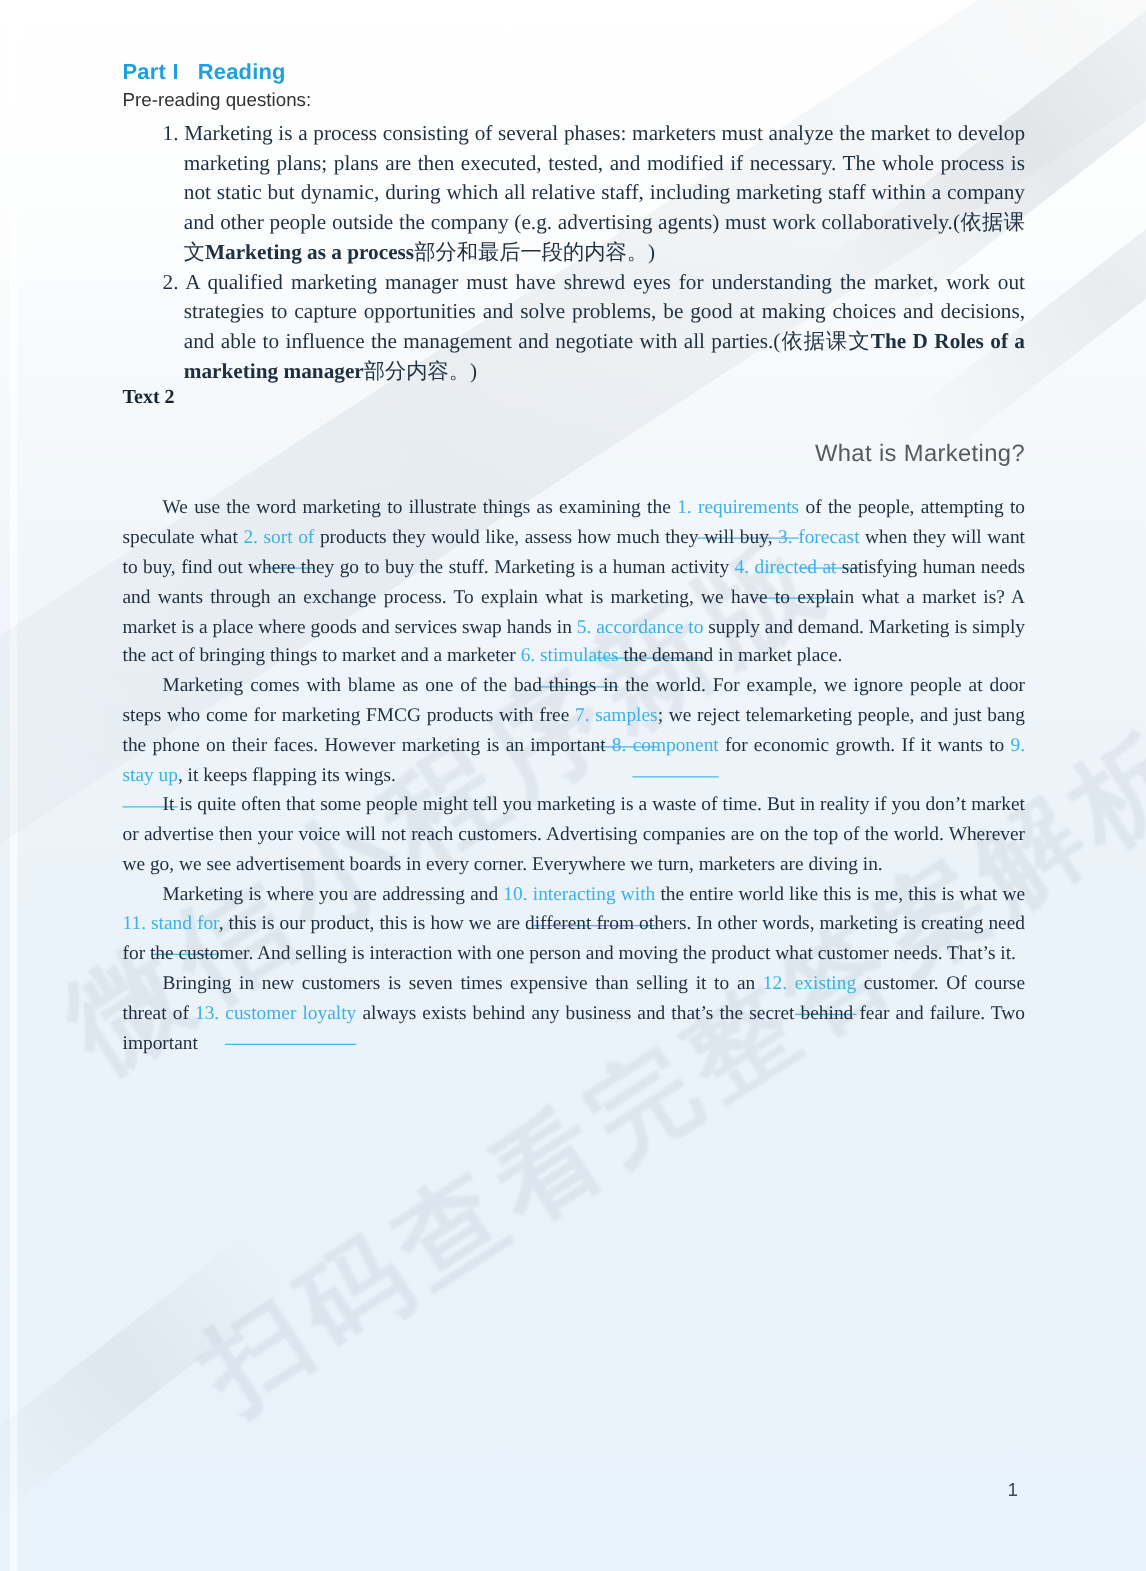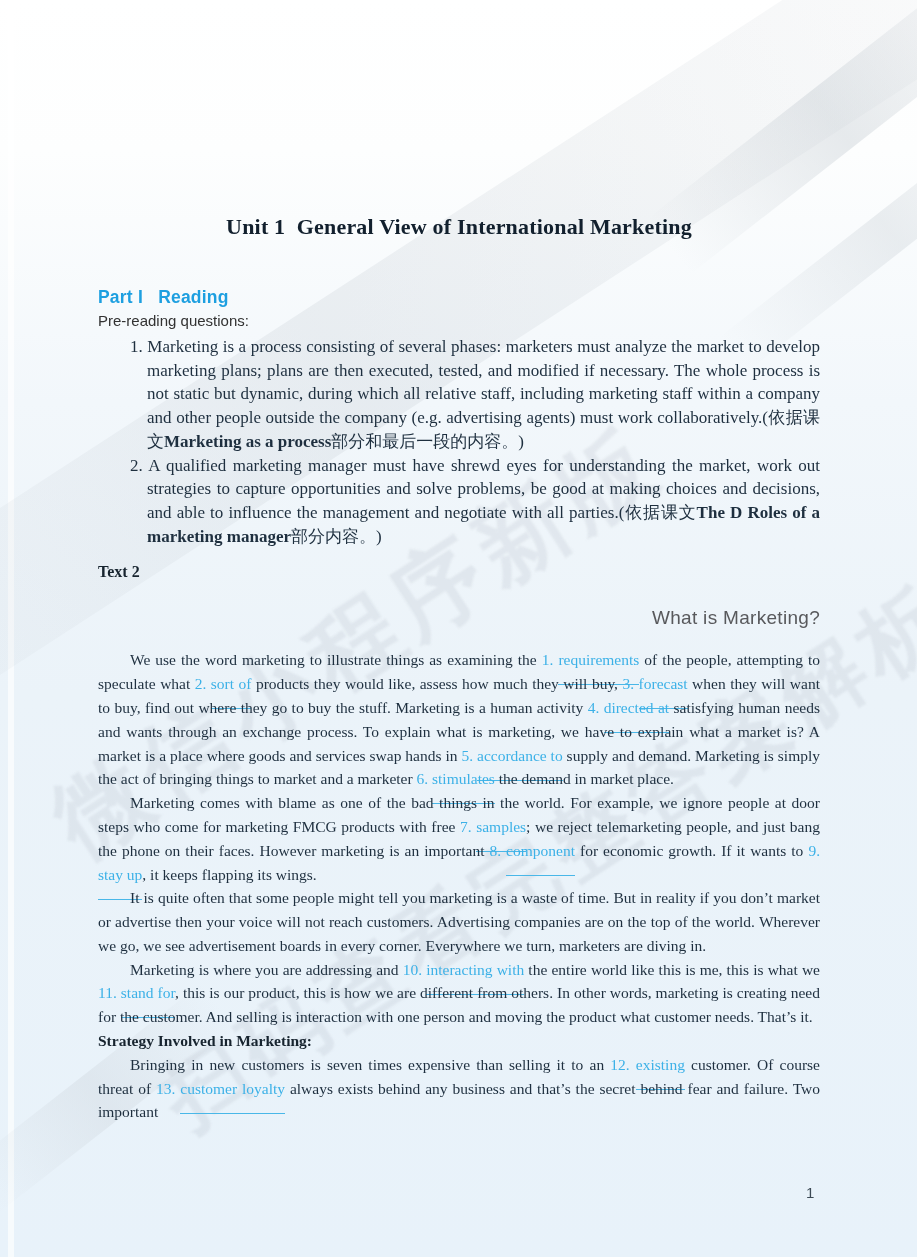--- a/index.html
+++ b/index.html
@@ -94,38 +94,36 @@
 
   <div class="streak streak-1"></div>
   <div class="streak streak-2"></div>
   <div class="streak streak-3"></div>
   <div class="streak streak-4"></div>
   <div class="wm-text wm-text-1">微信小程序新版</div>
   <div class="wm-text wm-text-2">扫码查看完整答案解析</div>
 
   <div class="content">
 
-    <h1 class="doc-title">Unit 1  General View of International Marketing</h1>
 
     <h2 class="part-heading">Part I   Reading</h2>
     <div class="pre-reading">Pre-reading questions:</div>
 
     <div class="question-list">
       <div class="q-item"><span class="seg-plain">1. </span><span><span class="seg-plain">Marketing is a process consisting of several phases: marketers must analyze the market to develop marketing plans; plans are then executed, tested, and modified if necessary. The whole process is not static but dynamic, during which all relative staff, including marketing staff within a company and other people outside the company (e.g. advertising agents) must work collaboratively.(依据课文</span><span class="seg-bold">Marketing as a process</span><span class="seg-plain">部分和最后一段的内容。)</span></span></div>
       <div class="q-item"><span class="seg-plain">2. </span><span><span class="seg-plain">A qualified marketing manager must have shrewd eyes for understanding the market, work out strategies to capture opportunities and solve problems, be good at making choices and decisions, and able to influence the management and negotiate with all parties.(依据课文</span><span class="seg-bold">The D Roles of a marketing manager</span><span class="seg-plain">部分内容。)</span></span></div>
     </div>
 
-    <div class="text-label" style="margin-top:15px;">Text 2</div>
+    <div class="text-label" style="margin-top:1px;">Text 2</div>
 
 
     <div class="passage-title">What is Marketing?</div>
 
     <p class="para first"><span class="seg-plain">We use the word marketing to illustrate things as examining the </span><span class="seg-num">1. </span><span class="seg-blank">requirements</span><span class="seg-plain"> of the people, attempting to speculate what </span><span class="seg-num">2. </span><span class="seg-blank">sort of</span><span class="seg-plain"> products they would like, assess how much they will buy, </span><span class="seg-num">3. </span><span class="seg-blank">forecast</span><span class="seg-plain"> when they will want to buy, find out where they go to buy the stuff. Marketing is a human activity </span><span class="seg-num">4. </span><span class="seg-blank">directed at</span><span class="seg-plain"> satisfying human needs and wants through an exchange process. To explain what is marketing, we have to explain what a market is? A market is a place where goods and services swap hands in </span><span class="seg-num">5. </span><span class="seg-blank">accordance to</span><span class="seg-plain"> supply and demand. Marketing is simply the act of bringing things to market and a marketer </span><span class="seg-num">6. </span><span class="seg-blank">stimulates</span><span class="seg-plain"> the demand in market place.</span></p>
     <p class="para"><span class="seg-plain">Marketing comes with blame as one of the bad things in the world. For example, we ignore people at door steps who come for marketing FMCG products with free </span><span class="seg-num">7. </span><span class="seg-blank">samples</span><span class="seg-plain">; we reject telemarketing people, and just bang the phone on their faces. However marketing is an important </span><span class="seg-num">8. </span><span class="seg-blank">component</span><span class="seg-plain"> for economic growth. If it wants to </span><span class="seg-num">9. </span><span class="seg-blank">stay up</span><span class="seg-plain">, it keeps flapping its wings.</span></p>
     <p class="para"><span class="seg-plain">It is quite often that some people might tell you marketing is a waste of time. But in reality if you don’t market or advertise then your voice will not reach customers. Advertising companies are on the top of the world. Wherever we go, we see advertisement boards in every corner. Everywhere we turn, marketers are diving in.</span></p>
     <p class="para"><span class="seg-plain">Marketing is where you are addressing and </span><span class="seg-num">10. </span><span class="seg-blank">interacting with</span><span class="seg-plain"> the entire world like this is me, this is what we </span><span class="seg-num">11. </span><span class="seg-blank">stand for</span><span class="seg-plain">, this is our product, this is how we are different from others. In other words, marketing is creating need for the customer. And selling is interaction with one person and moving the product what customer needs. That’s it.</span></p>
-    <div class="subhead">Strategy Involved in Marketing:</div>
     <p class="para"><span class="seg-plain">Bringing in new customers is seven times expensive than selling it to an </span><span class="seg-num">12. </span><span class="seg-blank">existing</span><span class="seg-plain"> customer. Of course threat of </span><span class="seg-num">13. </span><span class="seg-blank">customer loyalty</span><span class="seg-plain"> always exists behind any business and that’s the secret behind fear and failure. Two important</span></p>
 
   </div>
 
   <div class="page-number">1</div>
 </div>
 
 </body></html>

